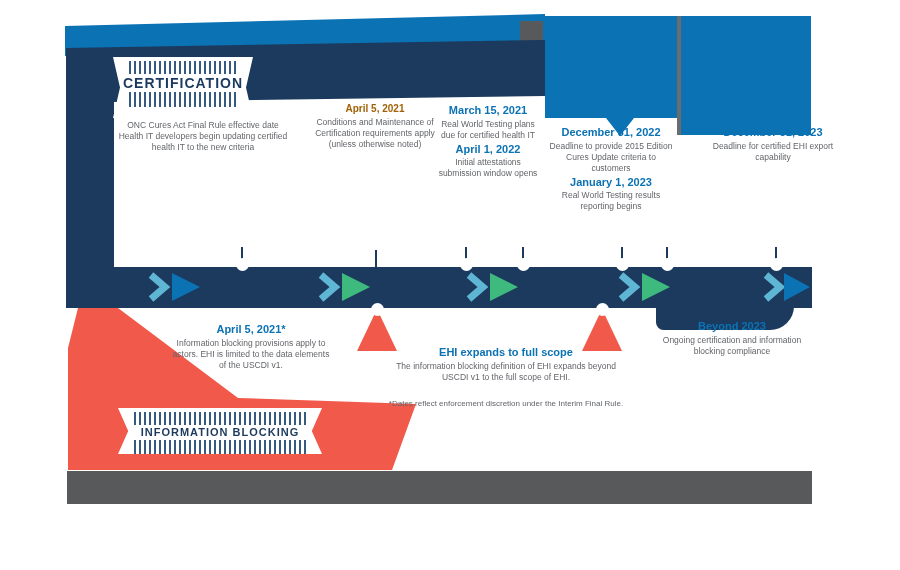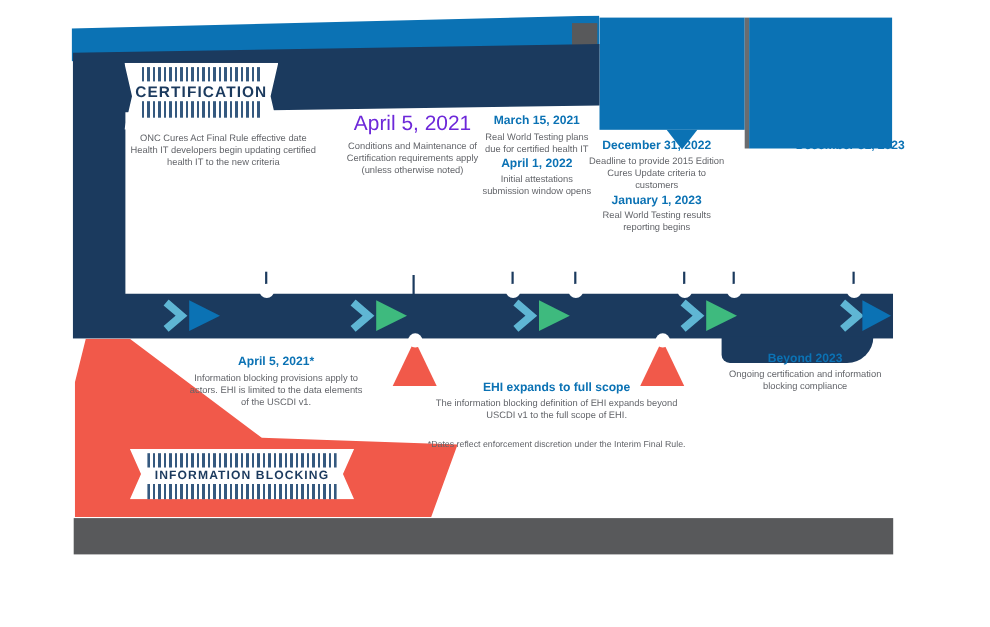--- a/index.html
+++ b/index.html
@@ -22,21 +22,21 @@
 
   
   .ribbon{background:#fff;color:#1b3a5e;text-align:center;
     clip-path:polygon(0 0,100% 0,95% 50%,100% 100%,0 100%,5% 50%)}
   .ribbon-title{font-weight:700;letter-spacing:1px}
   .tstripe{background:repeating-linear-gradient(90deg,#35597f 0 2px,rgba(255,255,255,0) 2px 5px);
     height:13px;margin:0 16px}
 
   
   .col{font-size:8.5px;color:#63656a;line-height:1.3;text-align:center}
-  .d-big{display:block;color:#6d28d9;font-weight:400;font-size:19px;line-height:1.1;margin:3px 0}
+  .d-big{display:block;color:#a16207;font-weight:700;font-size:10px;line-height:1.1;margin:3px 0}
   .d-mid{display:block;color:#0b72b4;font-weight:700;font-size:11px;line-height:1.15;margin:2px 0}
   .gtxt{display:block}
   .foot-note{display:block;font-size:8px;margin-top:16px}
 
   .stem{width:2px;background:#1b3a5e}
   .dot{width:13px;height:13px;border-radius:50%;background:#fff}
   .flare{width:0;height:0;border-left:20px solid transparent;border-right:20px solid transparent;
     border-bottom:42px solid #f1594a}
   .panel-divider{background:#6a6c6f}
   .callout-tri{width:0;height:0;border-left:14px solid transparent;border-right:14px solid transparent;
@@ -83,29 +83,30 @@
     <span class="gtxt">(unless otherwise noted)</span>
   </div>
 
   <div class="abs col" style="left:436px;top:102px;width:104px">
     <span class="d-mid">March 15, 2021</span>
     <span class="gtxt">Real World Testing plans due for certified health IT</span>
     <span class="d-mid">April 1, 2022</span>
     <span class="gtxt">Initial attestations submission window opens</span>
   </div>
 
-  <div class="abs col" style="left:534px;top:124px;width:126px">
+  <div class="abs col" style="left:548px;top:124px;width:126px">
     <span class="d-mid">December 31, 2022</span>
     <span class="gtxt">Deadline to provide 2015 Edition Cures Update criteria to customers</span>
     <span class="d-mid">January 1, 2023</span>
     <span class="gtxt">Real World Testing results reporting begins</span>
   </div>
 
   <div class="abs col" style="left:712px;top:124px;width:122px">
     <span class="d-mid">December 31, 2023</span>
+    <span class="gtxt">Deadline for certified EHI export capability</span>
   </div>
 
   <div class="abs col" style="left:170px;top:321px;width:162px">
     <span class="d-mid">April 5, 2021*</span>
     <span class="gtxt">Information blocking provisions apply to actors. EHI is limited to the data elements of the USCDI v1.</span>
   </div>
 
   <div class="abs col" style="left:386px;top:344px;width:240px">
     <span class="d-mid">EHI expands to full scope</span>
     <span class="gtxt">The information blocking definition of EHI expands beyond USCDI v1 to the full scope of EHI.</span>

